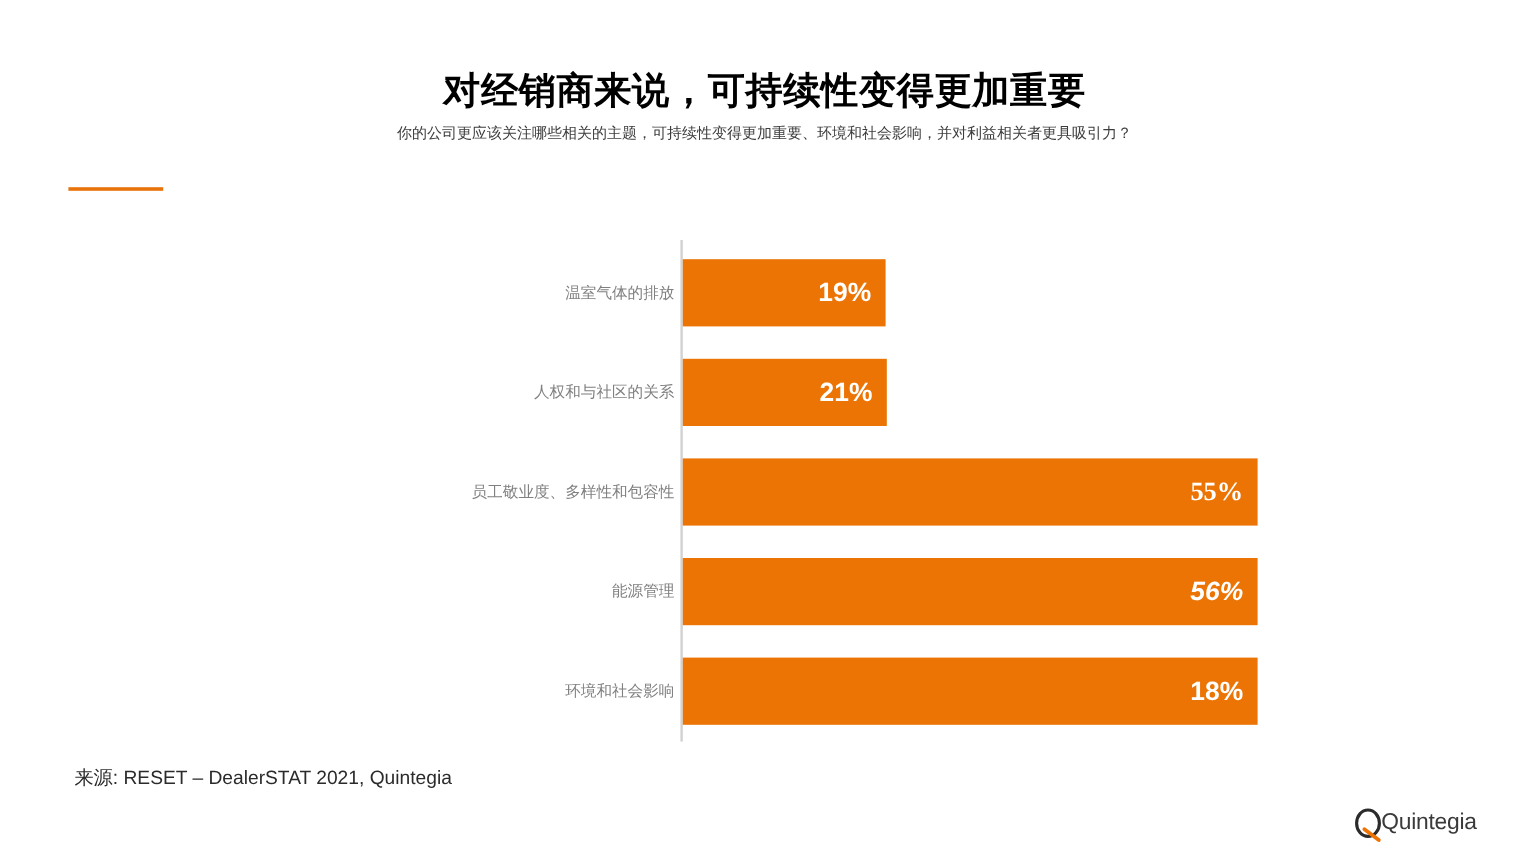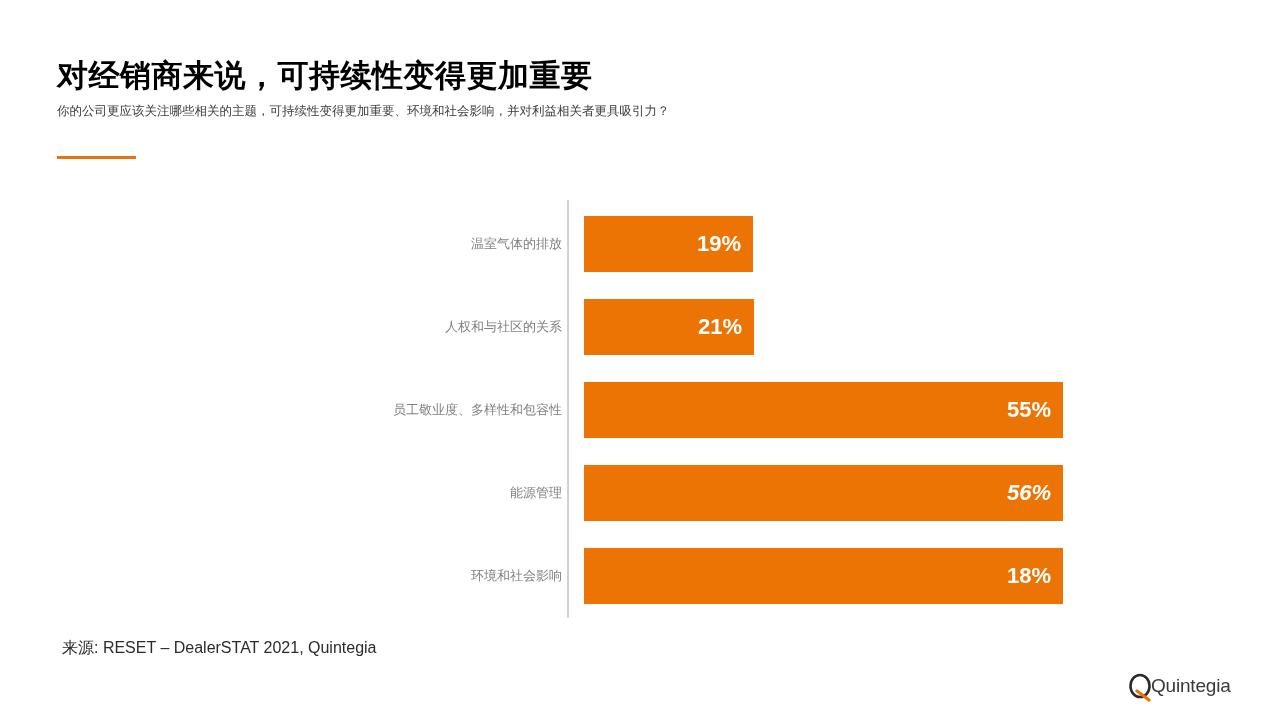--- a/index.html
+++ b/index.html
@@ -21,20 +21,21 @@
     width: 1280px;
     height: 720px;
   }
 
   
   .header {
     position: absolute;
     left: 57px;
     top: 58px;
     width: 1160px;
+    text-align: center;
   }
   .title {
     font-size: 31px;
     font-weight: bold;
     color: #000000;
     letter-spacing: 0.5px;
     line-height: 1.15;
     white-space: nowrap;
   }
   .subtitle {
@@ -87,21 +88,21 @@
     top: 0;
     height: 56px;
     line-height: 56px;
     font-size: 13px;
     color: #808080;
     white-space: nowrap;
     text-align: right;
   }
   .bar-wrap {
     position: absolute;
-    left: 584px;
+    left: 569px;
     top: 0;
     height: 44px;
   }
   .bar {
     position: absolute;
     left: 0;
     top: 0;
     height: 56px;
     background: #EC7404;
   }
@@ -172,21 +173,21 @@
         </div>
         <div class="bar-row" style="top: 109px;">
           <div class="cat-label">人权和与社区的关系</div>
           <div class="bar-wrap" style="width: 170px; border-radius: 27px;">
             <div class="bar" style="width: 170px; background: rgb(236, 116, 4);"></div>
             <div class="bar-value">21%</div>
           </div>
         </div>
         <div class="bar-row" style="top: 192px;">
           <div class="cat-label">员工敬业度、多样性和包容性</div>
-          <div class="bar-wrap" style="width: 479px;">
+          <div class="bar-wrap" style="width: 479px; font-family: Liberation Serif, serif;">
             <div class="bar" style="width: 479px; background: rgb(236, 116, 4);"></div>
             <div class="bar-value">55%</div>
           </div>
         </div>
         <div class="bar-row" style="top: 275px;">
           <div class="cat-label">能源管理</div>
           <div class="bar-wrap" style="width: 479px; font-style: italic;">
             <div class="bar" style="width: 479px; background: rgb(236, 116, 4);"></div>
             <div class="bar-value">56%</div>
           </div>

